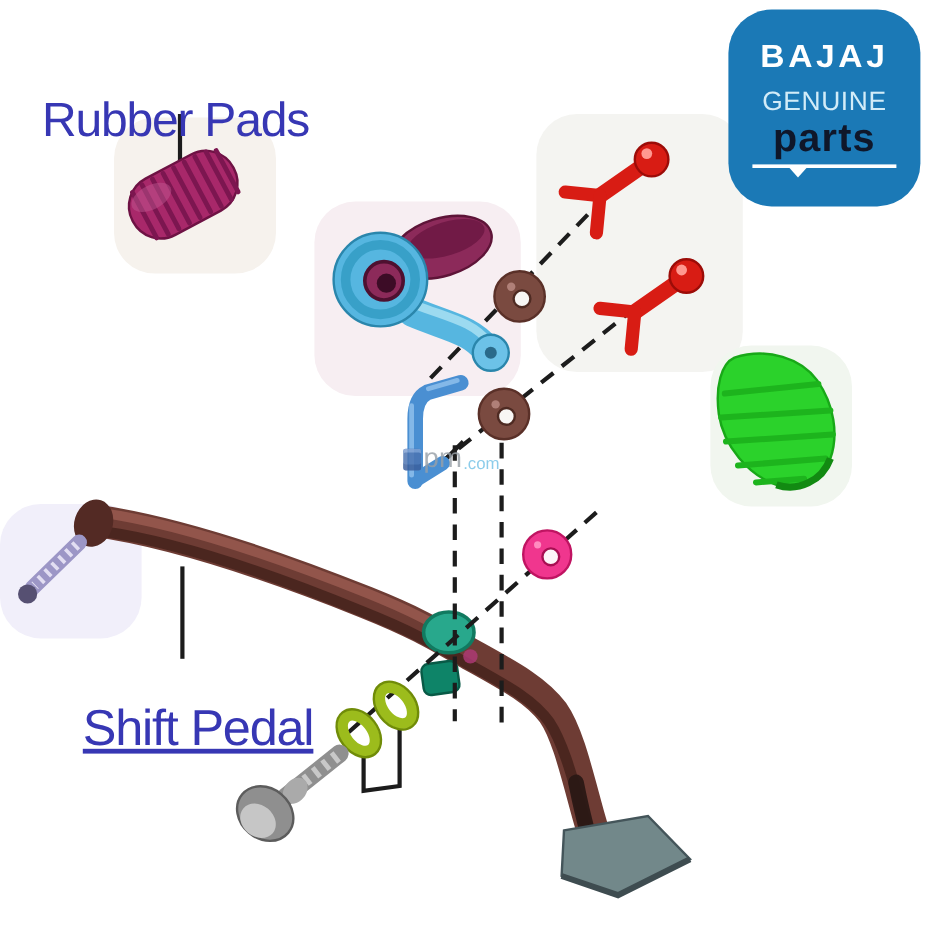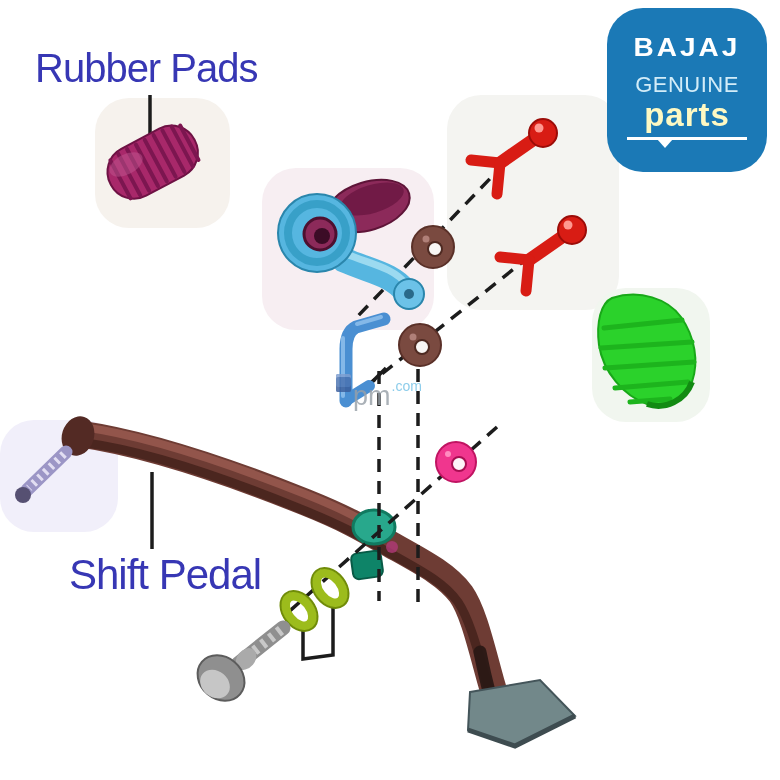--- a/index.html
+++ b/index.html
@@ -4,24 +4,24 @@
 <style>
   html,body{margin:0;padding:0;}
   body{
     width:780px;height:780px;position:relative;overflow:hidden;
     background:#ffffff;font-family:"Liberation Sans",sans-serif;
   }
   .stage{position:absolute;left:0;top:0;width:780px;height:780px;}
   .tint{position:absolute;border-radius:34px;}
   .callout{
     position:absolute;font-size:40px;letter-spacing:-1px;font-weight:400;
-    white-space:nowrap;line-height:1;
+    white-space:nowrap;line-height:1;margin-top:32px;
   }
   #rubber-pads-label{left:35px;top:48px;}
-  #shift-pedal-label{left:69px;top:554px;font-size:42px;}
+  #shift-pedal-label{left:69px;top:554px;font-size:42px;text-decoration:underline;}
   
   .logo{
     position:absolute;left:607px;top:8px;width:160px;height:164px;
     border-radius:36px;display:flex;flex-direction:column;align-items:center;
     justify-content:center;background:linear-gradient(160deg,#2187c6 0%,#1b79b6 55%,#136aa4 100%);
   }
   .logo .brand{font-size:28px;font-weight:700;letter-spacing:3px;transform:scaleY(.95);}
   .logo .genuine{font-size:22px;letter-spacing:.5px;margin-top:9px;}
   .logo .parts-word{font-size:33px;font-weight:700;letter-spacing:1px;margin-top:-2px;}
   .logo .rule-wrap{width:120px;margin-top:3px;position:relative;height:12px;}
@@ -31,21 +31,21 @@
     border-left:8px solid transparent;border-right:8px solid transparent;
     border-top:9px solid #fff;
   }
   
   .watermark{
     position:absolute;left:336px;top:370px;display:flex;align-items:flex-start;
     opacity:.82;line-height:1;
   }
   .wm-logo{width:15px;height:18px;background:#4a72b0;border-radius:2px;margin-top:4px;
     box-shadow:inset 0 3px 0 #7e9ed0, inset 0 -5px 0 #3a5e9c;}
-  .wm-name{font-size:27px;font-weight:400;margin-left:2px;margin-top:13px;}
+  .wm-name{font-size:23px;font-weight:400;margin-left:2px;}
   .wm-tld{font-size:14px;margin-top:9px;margin-left:1px;font-weight:400;}
 </style>
 </head>
 <body>
 
 <div class="tint" style="left:95px;top:98px;width:135px;height:130px;background:#f6f2ed;"></div>
 <div class="tint" style="left:262px;top:168px;width:172px;height:162px;background:#f7eef2;"></div>
 <div class="tint" style="left:447px;top:95px;width:172px;height:215px;background:#f4f4f1;"></div>
 <div class="tint" style="left:0px;top:420px;width:118px;height:112px;background:#f1effa;"></div>
 <div class="tint" style="left:592px;top:288px;width:118px;height:134px;background:#f1f6ef;"></div>
@@ -190,18 +190,18 @@
 
 <div class="watermark">
   <div class="wm-logo"></div>
   <span class="wm-name" style="color: rgb(152, 160, 168);">pm</span>
   <span class="wm-tld" style="color: rgb(116, 194, 230);">.com</span>
 </div>
 
 <div class="logo" style="background: rgb(27, 121, 182);">
   <div class="brand" style="color: rgb(255, 255, 255);">BAJAJ</div>
   <div class="genuine" style="color: rgb(210, 236, 248);">GENUINE</div>
-  <div class="parts-word" style="color: #fef9c3;">parts</div>
+  <div class="parts-word" style="color: #0f172a;">parts</div>
   <div class="rule-wrap">
     <div class="rule"></div>
     <div class="rule-arrow"></div>
   </div>
 </div>
 
 </body></html>

